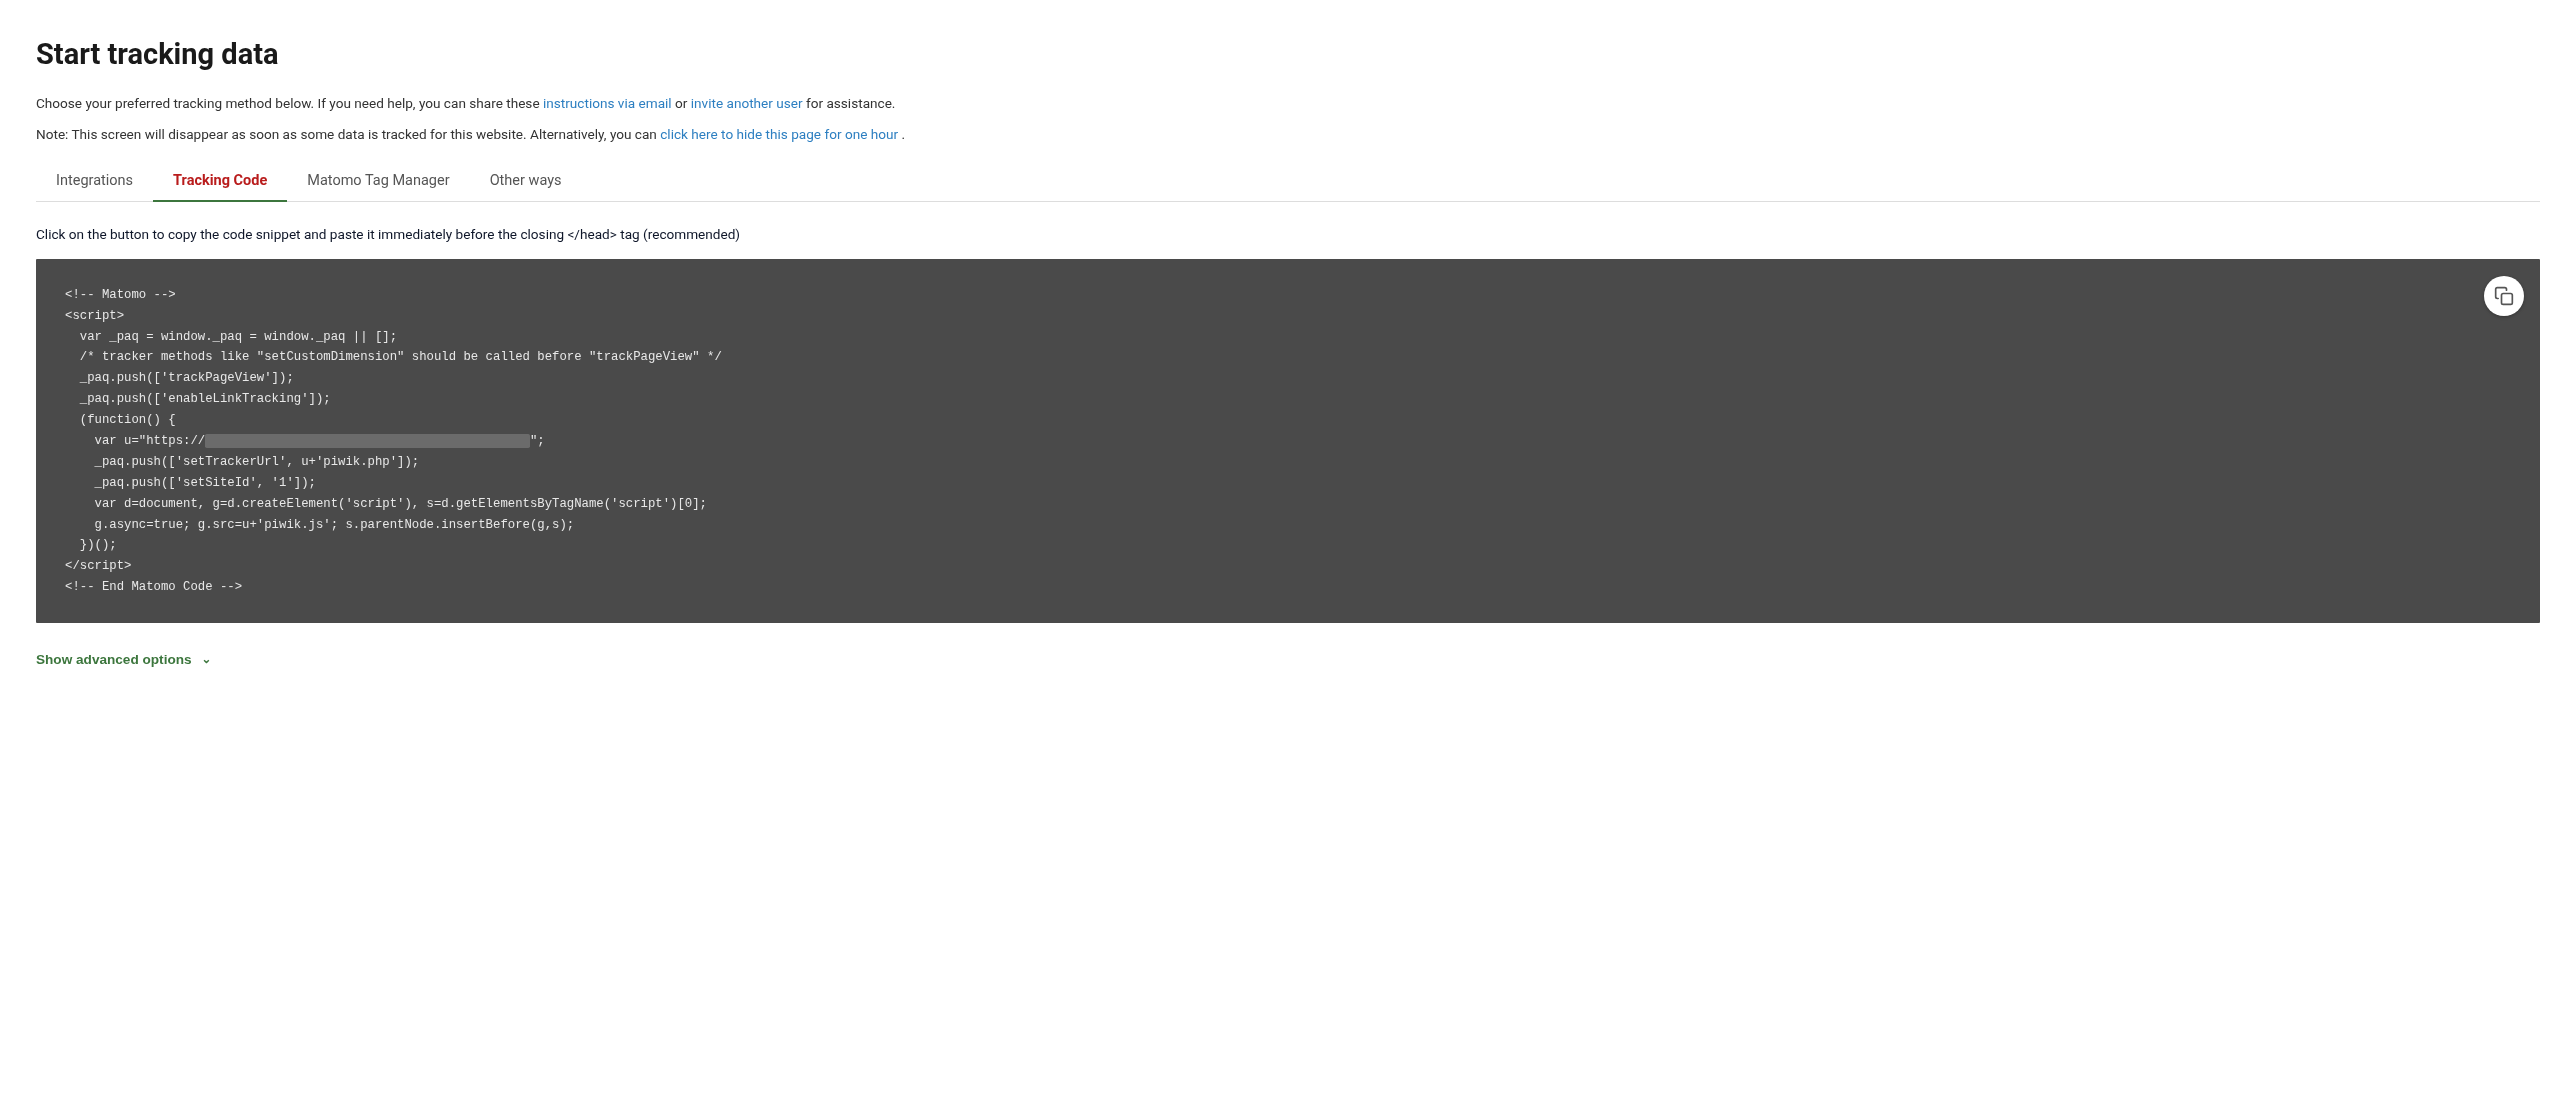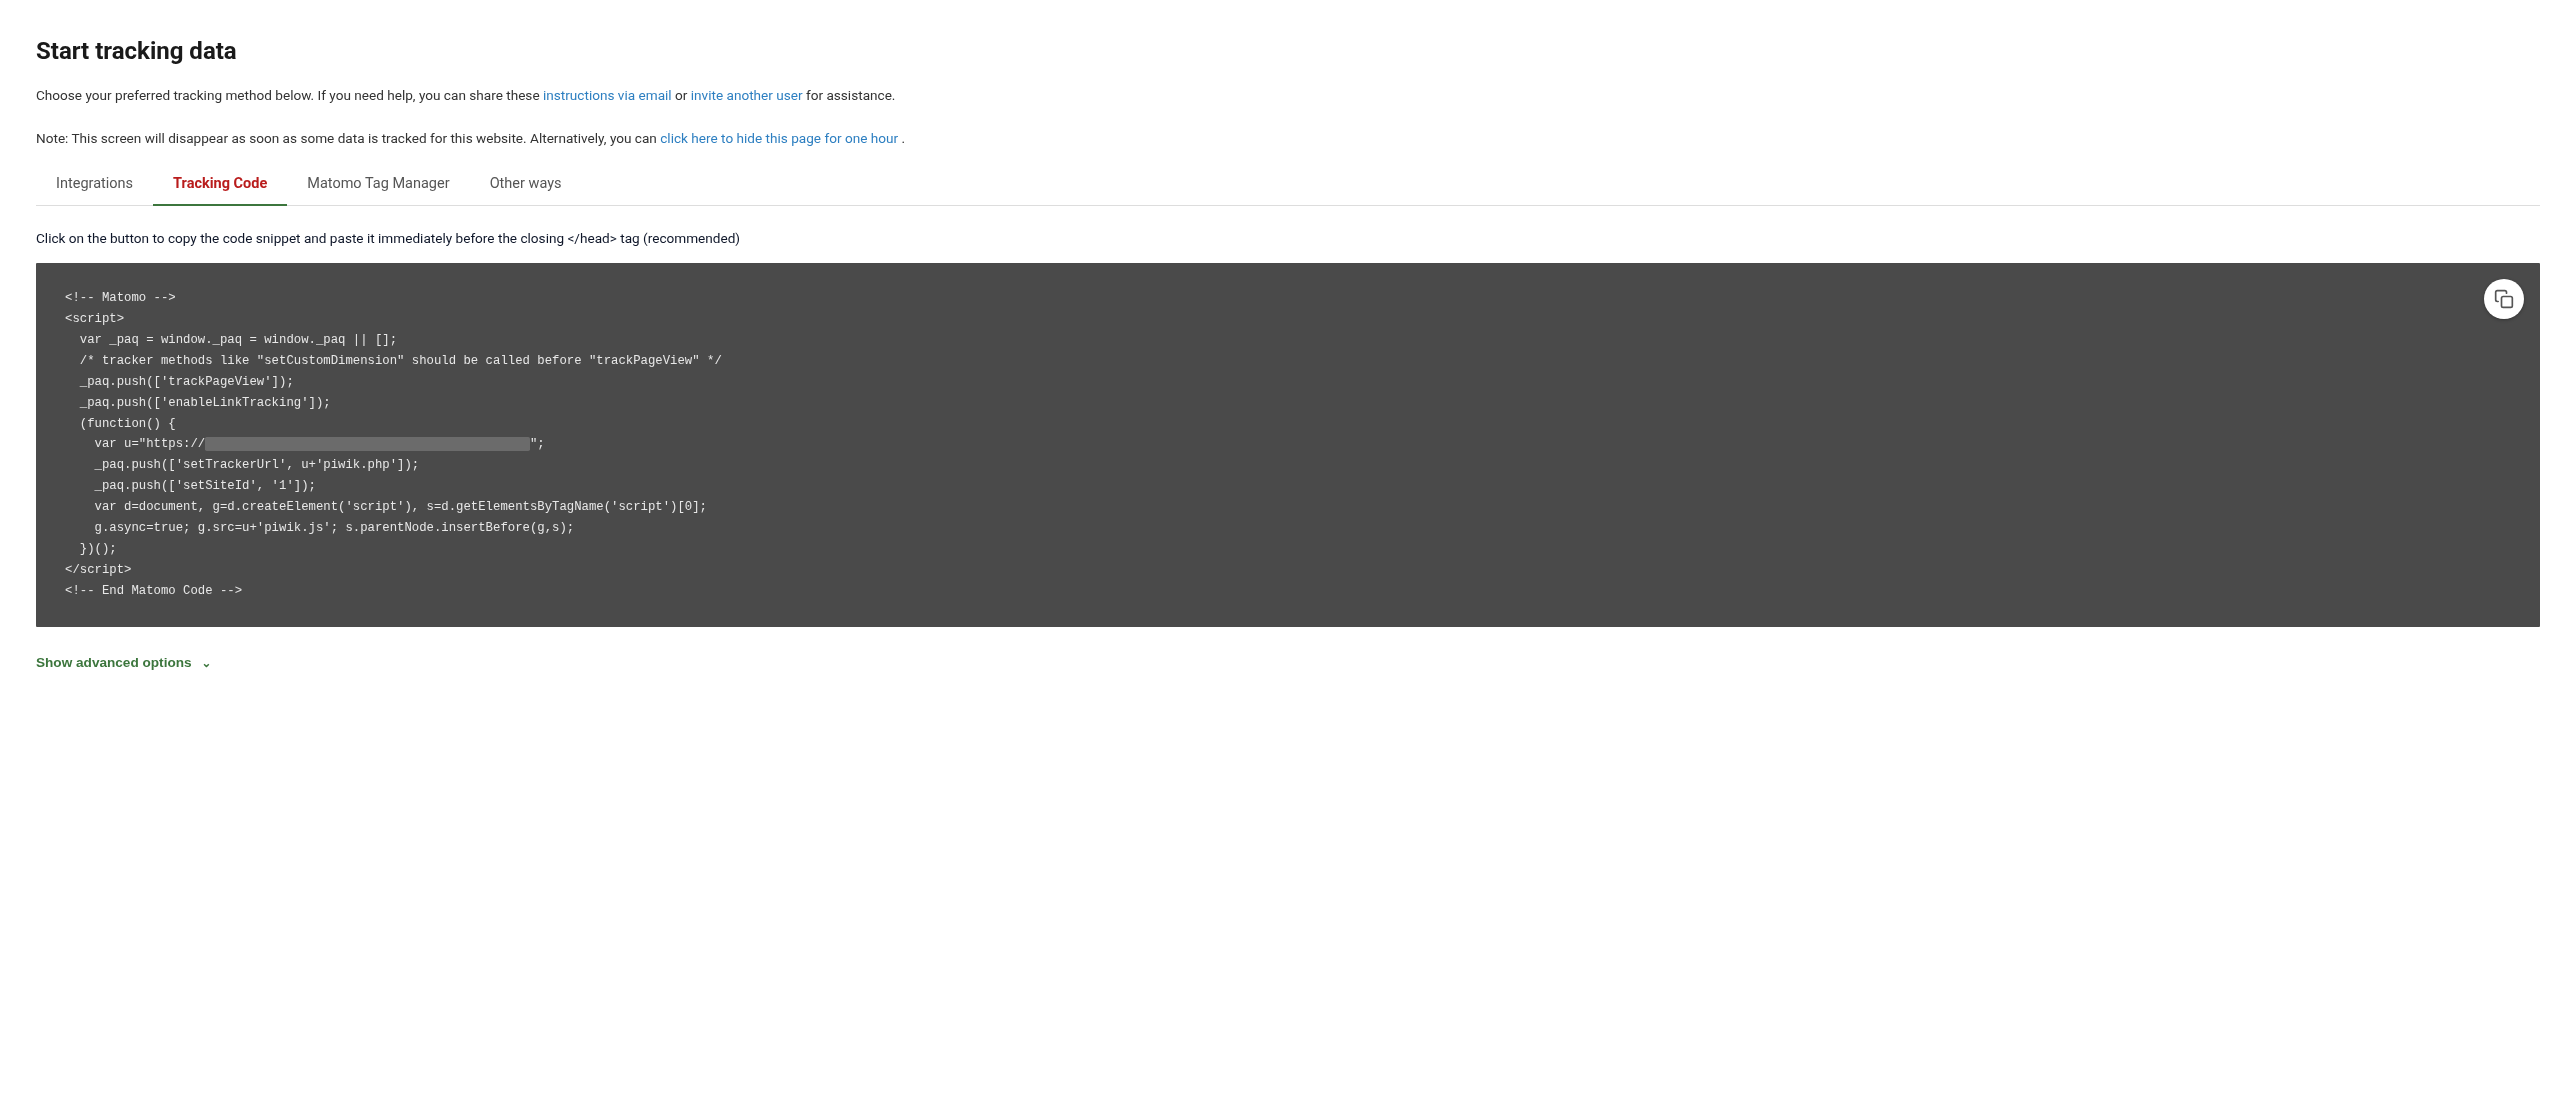--- a/index.html
+++ b/index.html
@@ -11,28 +11,28 @@
     body {
       font-family: -apple-system, BlinkMacSystemFont, 'Segoe UI', Roboto, Oxygen, sans-serif;
       background: #fff;
       color: #333;
       padding: 33px 36px;
       font-size: 13.6px;
       line-height: 1.5;
     }
 
     .page-title {
-      font-size: 24px;
+      font-size: 29px;
       font-weight: 700;
       color: #1a1a1a;
       margin-bottom: 16.3px;
     }
 
     .intro-text {
-      margin-bottom: 22px;
+      margin-bottom: 11px;
       font-size: 13.6px;
       color: #333;
     }
 
     .intro-text a {
       color: #2d7fc1;
       text-decoration: none;
     }
 
     .note-text {

